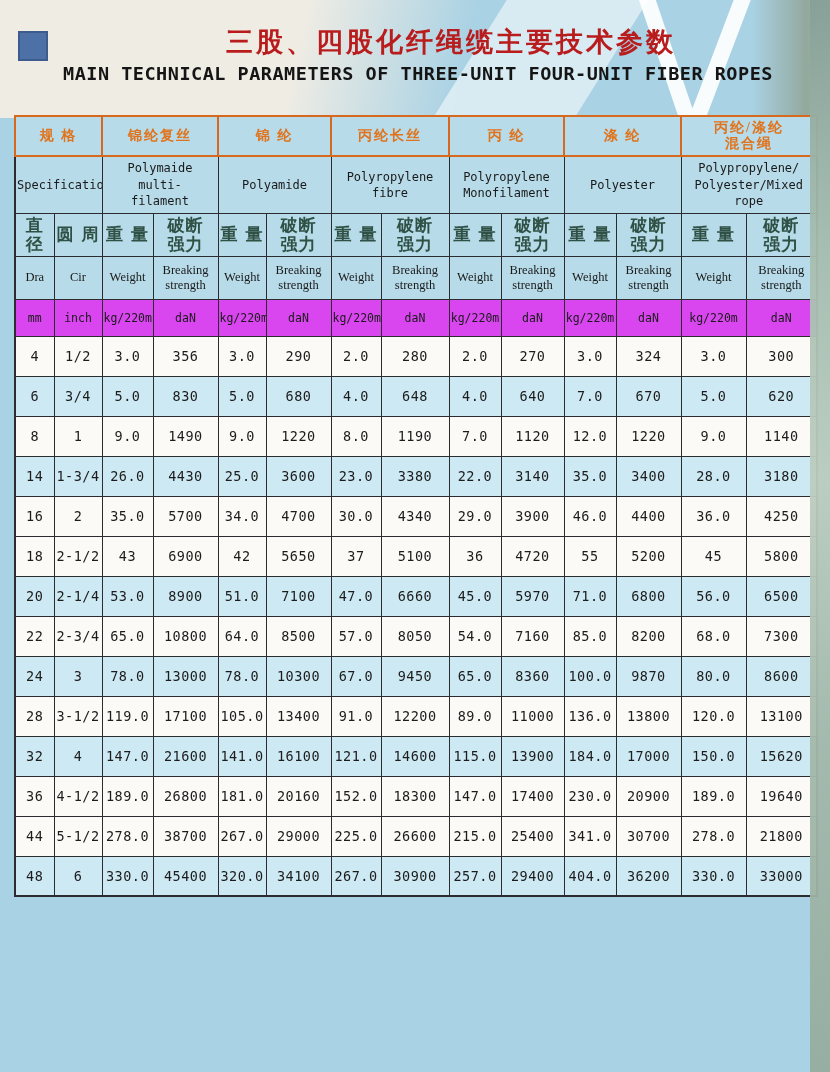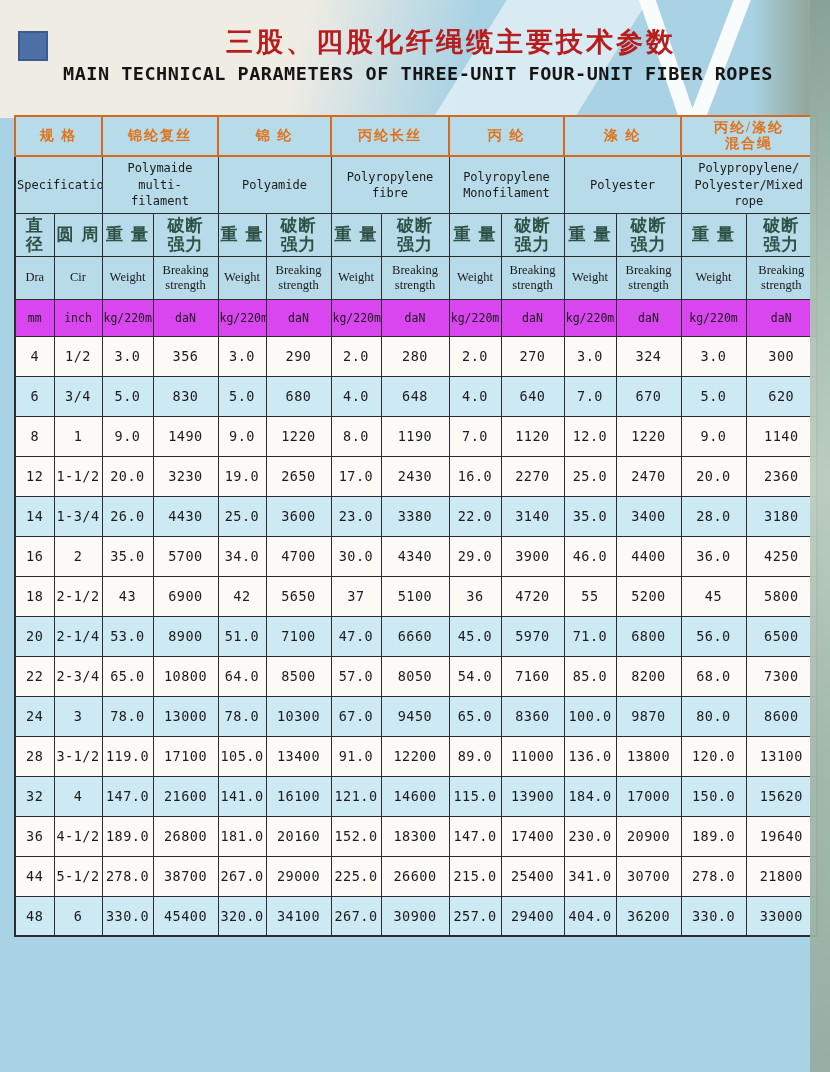--- a/index.html
+++ b/index.html
@@ -263,36 +263,20 @@
         <td>1220</td>
         <td>8.0</td>
         <td>1190</td>
         <td>7.0</td>
         <td>1120</td>
         <td>12.0</td>
         <td>1220</td>
         <td>9.0</td>
         <td>1140</td>
       </tr>
-      <tr>
-        <td>12</td>
-        <td>1-1/2</td>
-        <td>20.0</td>
-        <td>3230</td>
-        <td>19.0</td>
-        <td>2650</td>
-        <td>17.0</td>
-        <td>2430</td>
-        <td>16.0</td>
-        <td>2270</td>
-        <td>25.0</td>
-        <td>2470</td>
-        <td>20.0</td>
-        <td>2360</td>
-      </tr>
       <tr class="shaded">
         <td>14</td>
         <td>1-3/4</td>
         <td>26.0</td>
         <td>4430</td>
         <td>25.0</td>
         <td>3600</td>
         <td>23.0</td>
         <td>3380</td>
         <td>22.0</td>

